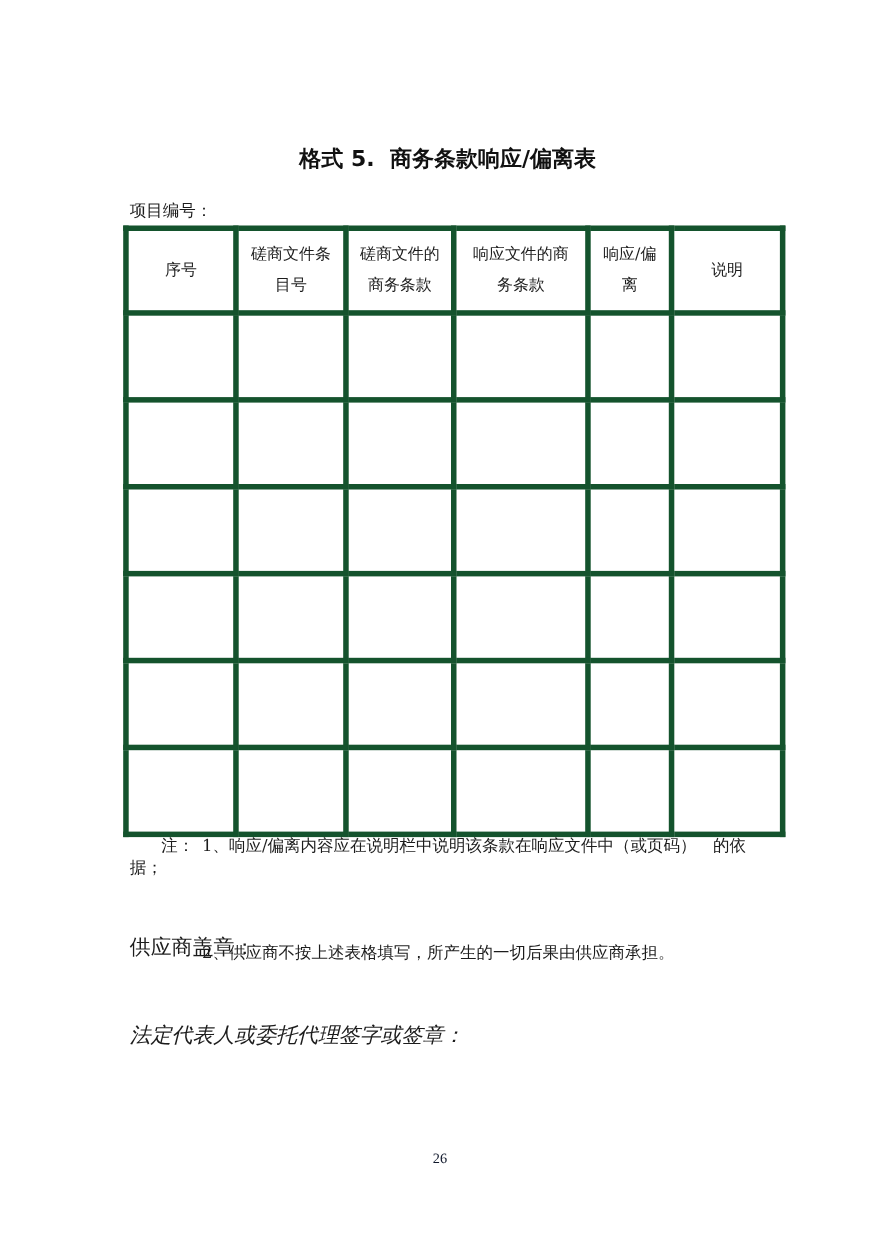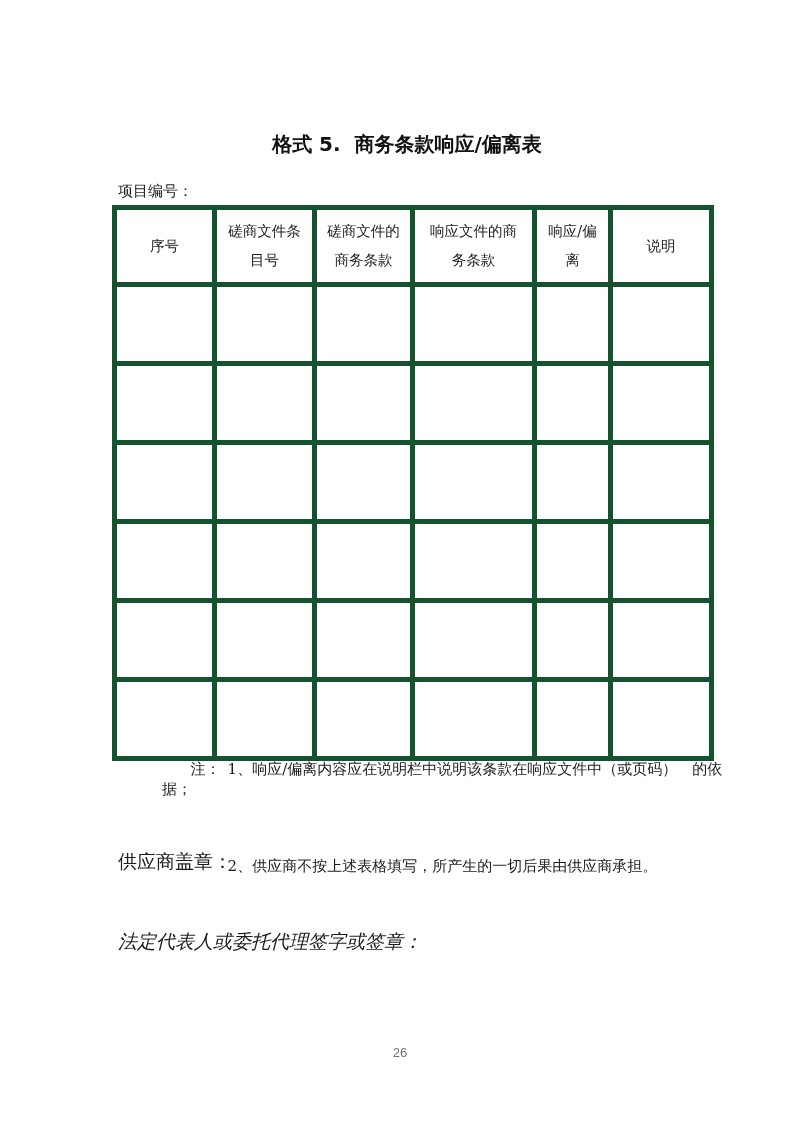--- a/index.html
+++ b/index.html
@@ -64,21 +64,20 @@
     height: 74px;
     background: #ffffff;
   }
   .notes {
     position: absolute;
     top: 739px;
     left: 118px;
     width: 580px;
     font-size: 15px;
     line-height: 20px;
-    margin-left: 44px;
   }
   .note-line {
     white-space: pre-wrap;
   }
   .note-line + .note-line {
     margin-top: 17px;
   }
   .note-label {
     display: inline-block;
     width: 37px;
@@ -101,24 +100,24 @@
     font-size: 19px;
     line-height: 20px;
     font-style: italic;
   }
   .page-number {
     position: absolute;
     top: 1044px;
     left: 0;
     right: 0;
     text-align: center;
-    font-family: Liberation Sans, sans-serif;
+    font-family: Liberation Serif, serif;
     font-size: 13px;
     line-height: 18px;
-    color: #737373;
+    color: #0f172a;
   }
 </style>
 </head>
 <body>
 
 <div class="page">
 
   <div class="doc-title">格式 5.  商务条款响应/偏离表</div>
 
   <div class="project-label">项目编号：</div>

